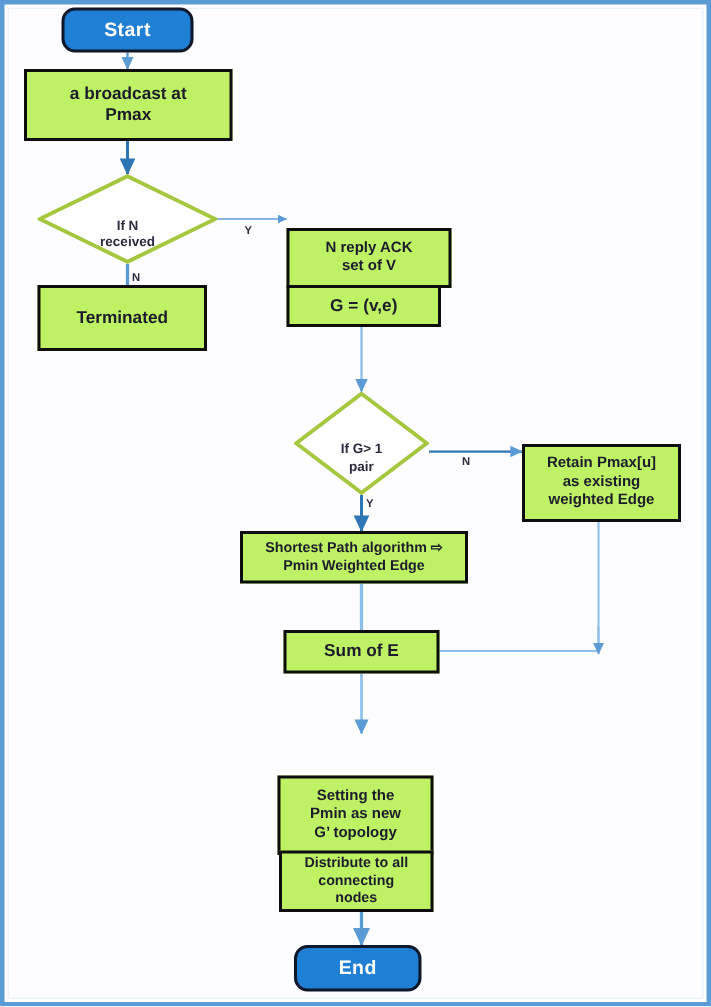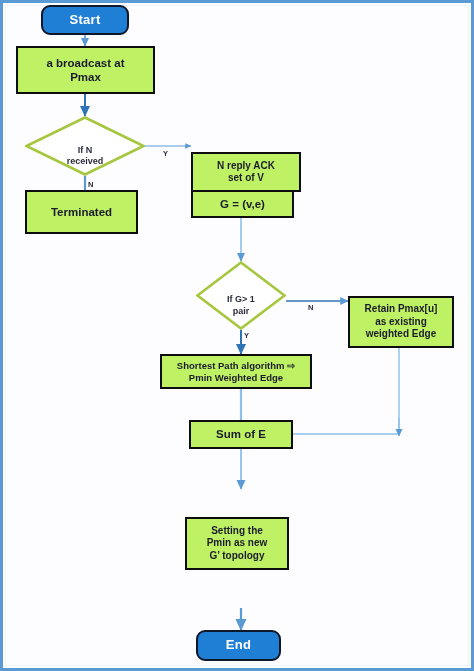--- a/index.html
+++ b/index.html
@@ -212,19 +212,24 @@
   <div class="node rect small" style="left:185px; top:489px; width:104px; height:53px;">
     <span class="txt">Setting the
 Pmin as new
 G’ topology</span>
   </div>
 
   <div class="node rect" style="left:189px; top:420px; width:104px; height:29px;">
     <span class="txt">Sum of E</span>
   </div>
 
+  <div class="node rect tiny" style="left:186px; top:567px; width:103px; height:41px;">
+    <span class="txt">Distribute to all
+connecting
+nodes</span>
+  </div>
 
   <div class="node pill" style="left:196px; top:630px; width:85px; height:31px;">
     <span class="txt">End</span>
   </div>
 
   <div class="frame-outer"></div>
 </div>
 
 </body></html>

